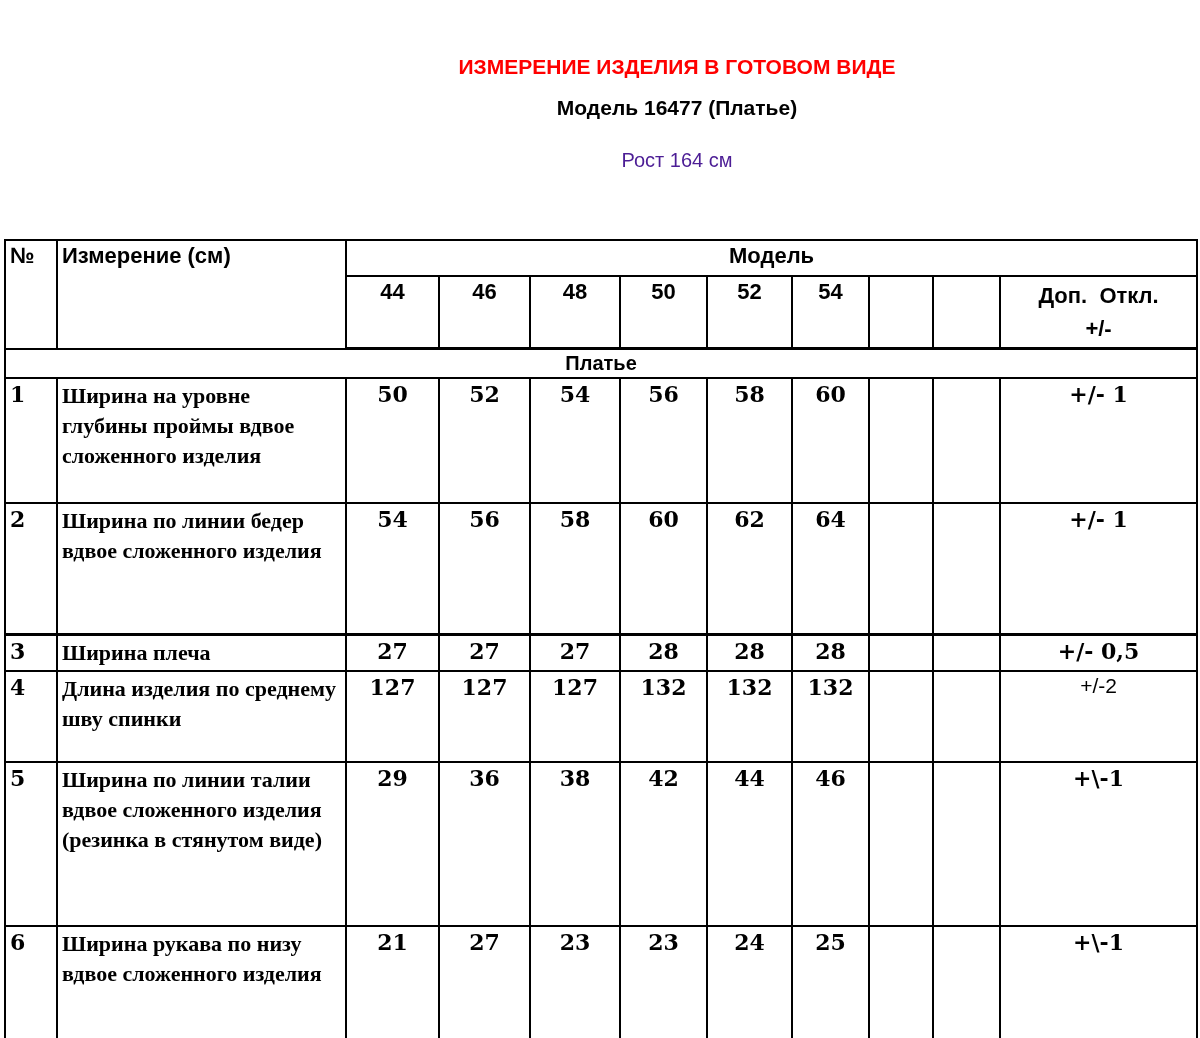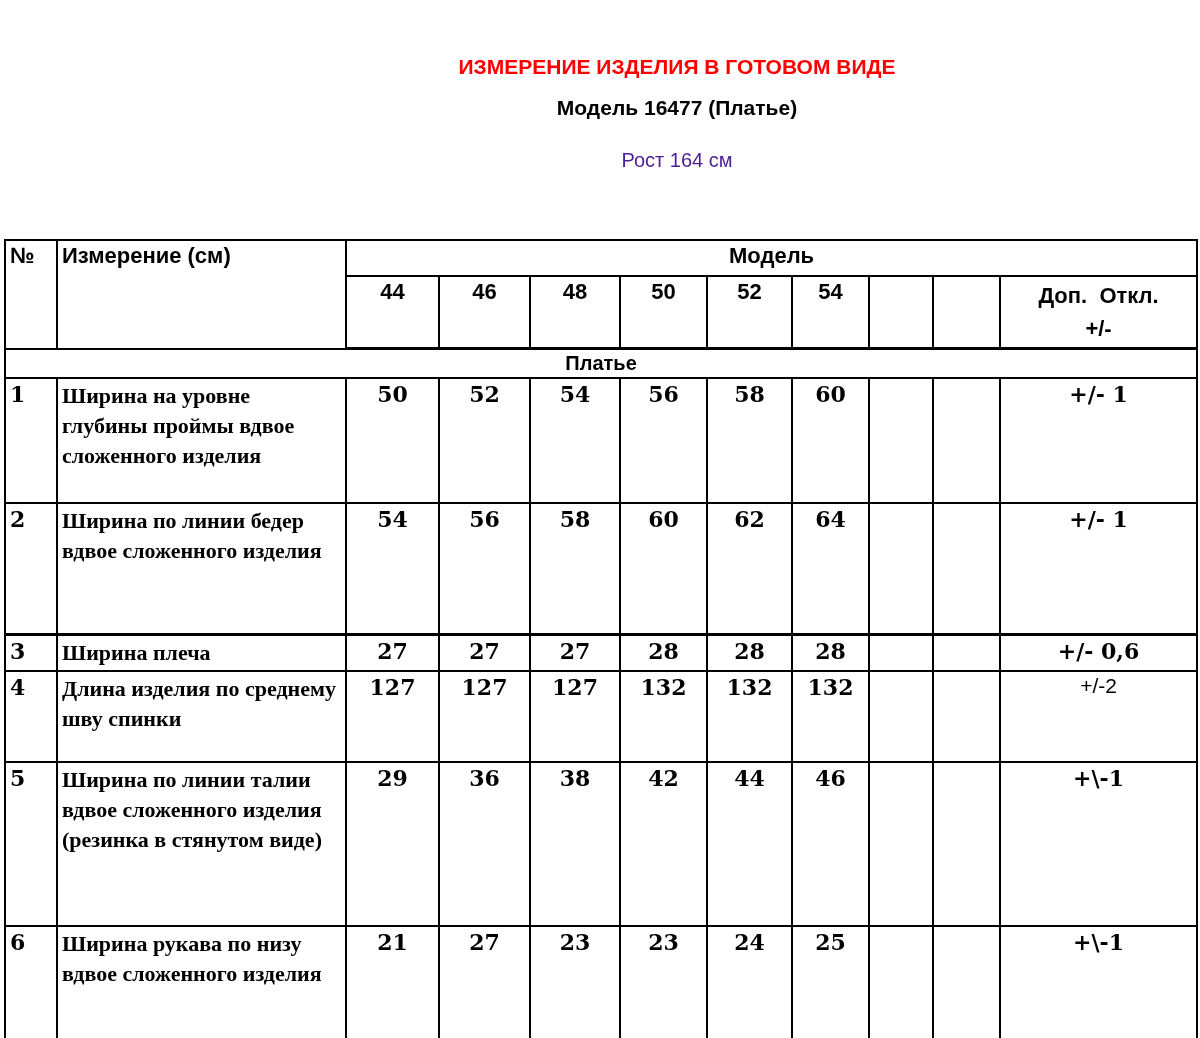--- a/index.html
+++ b/index.html
@@ -219,21 +219,21 @@
       <td class="num-cell">3</td>
       <td class="name-cell">Ширина плеча</td>
       <td class="val-cell">27</td>
       <td class="val-cell">27</td>
       <td class="val-cell">27</td>
       <td class="val-cell">28</td>
       <td class="val-cell">28</td>
       <td class="val-cell">28</td>
       <td class="val-cell"></td>
       <td class="val-cell"></td>
-      <td class="tol-cell">+/- 0,6</td>
+      <td class="tol-cell">+/- 0,5</td>
     </tr>
 
     <tr style="height:91px">
       <td class="num-cell">4</td>
       <td class="name-cell">Длина изделия по среднему шву спинки</td>
       <td class="val-cell">127</td>
       <td class="val-cell">127</td>
       <td class="val-cell">127</td>
       <td class="val-cell">132</td>
       <td class="val-cell">132</td>

